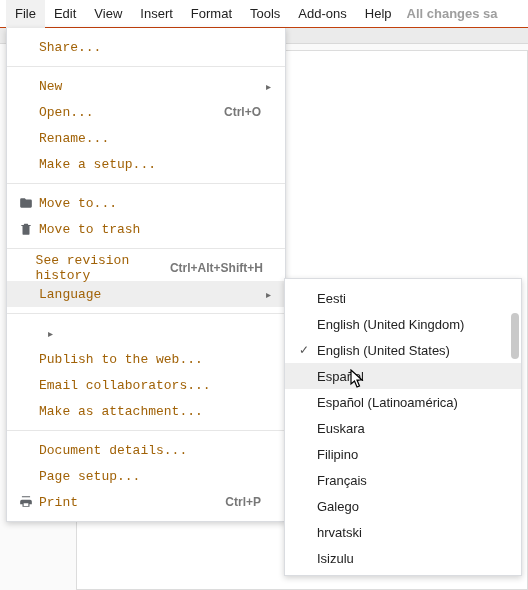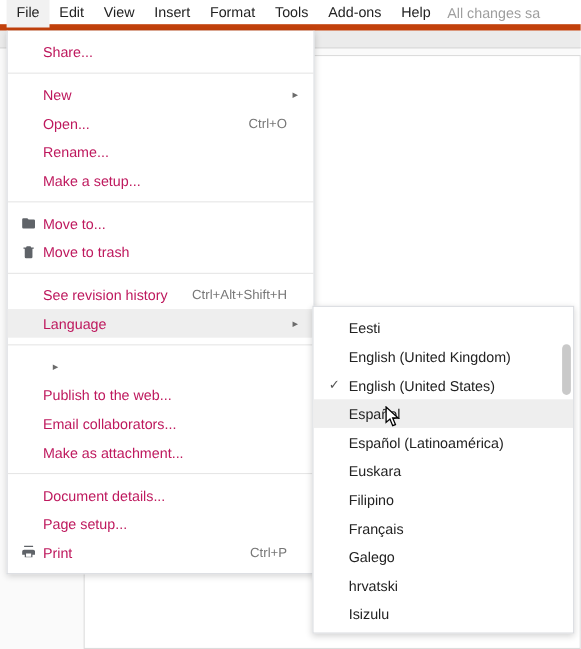--- a/index.html
+++ b/index.html
@@ -11,35 +11,36 @@
     width: 528px;
     height: 590px;
     overflow: hidden;
     position: relative;
   }
   .menubar {
     display: flex;
     align-items: center;
     height: 28px;
     padding: 0 6px;
-    border-bottom: 6px solid #c2410c;
+    border-bottom: 1px solid #c2410c;
     background: #fff;
   }
   .menubar .item {
     padding: 0 9px;
     line-height: 28px;
     color: #222;
     cursor: default;
   }
   .menubar .item.active {
     background: #f1f1f1;
   }
   .menubar .status {
     color: #9e9e9e;
     padding-left: 6px;
+    font-weight: bold;
   }
 
   
   .workspace {
     position: absolute;
     top: 28px; left: 0; right: 0; bottom: 0;
     background: #fafafa;
   }
   .ruler {
     position: absolute;
@@ -83,27 +84,29 @@
   }
   .dropdown .row .leading {
     width: 18px;
     display: flex;
     align-items: center;
     justify-content: center;
     color: #5f6368;
   }
   .dropdown .row .label {
     flex: 1 1 auto;
-    color: #be185d;
+    color: #a16207;
     padding-left: 4px;
+    font-family: Liberation Mono, monospace;
   }
   .dropdown .row .shortcut {
     color: #777;
     font-size: 12px;
     padding-left: 8px;
+    font-weight: bold;
   }
   .dropdown .row .submenu-arrow {
     width: 10px;
     text-align: right;
     color: #6b6b6b;
     font-size: 10px;
   }
   .dropdown .sep {
     height: 1px;
     background: #e6e6e6;

